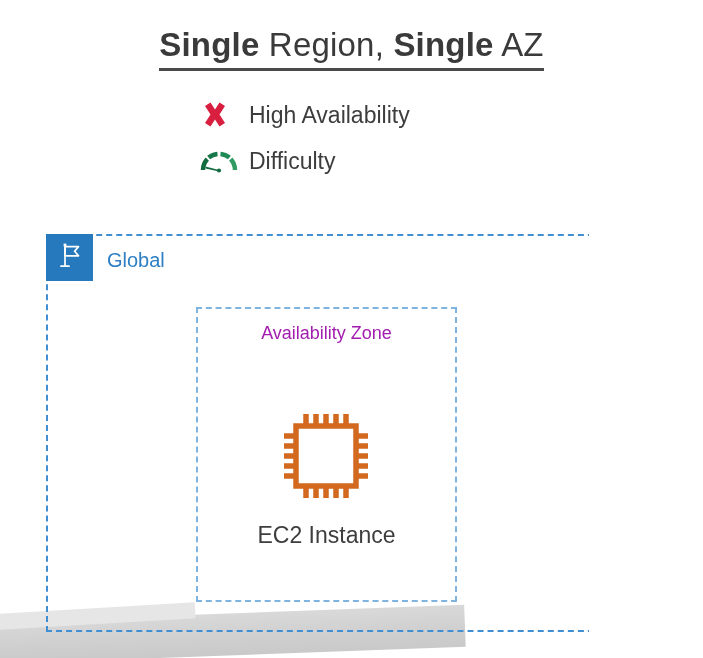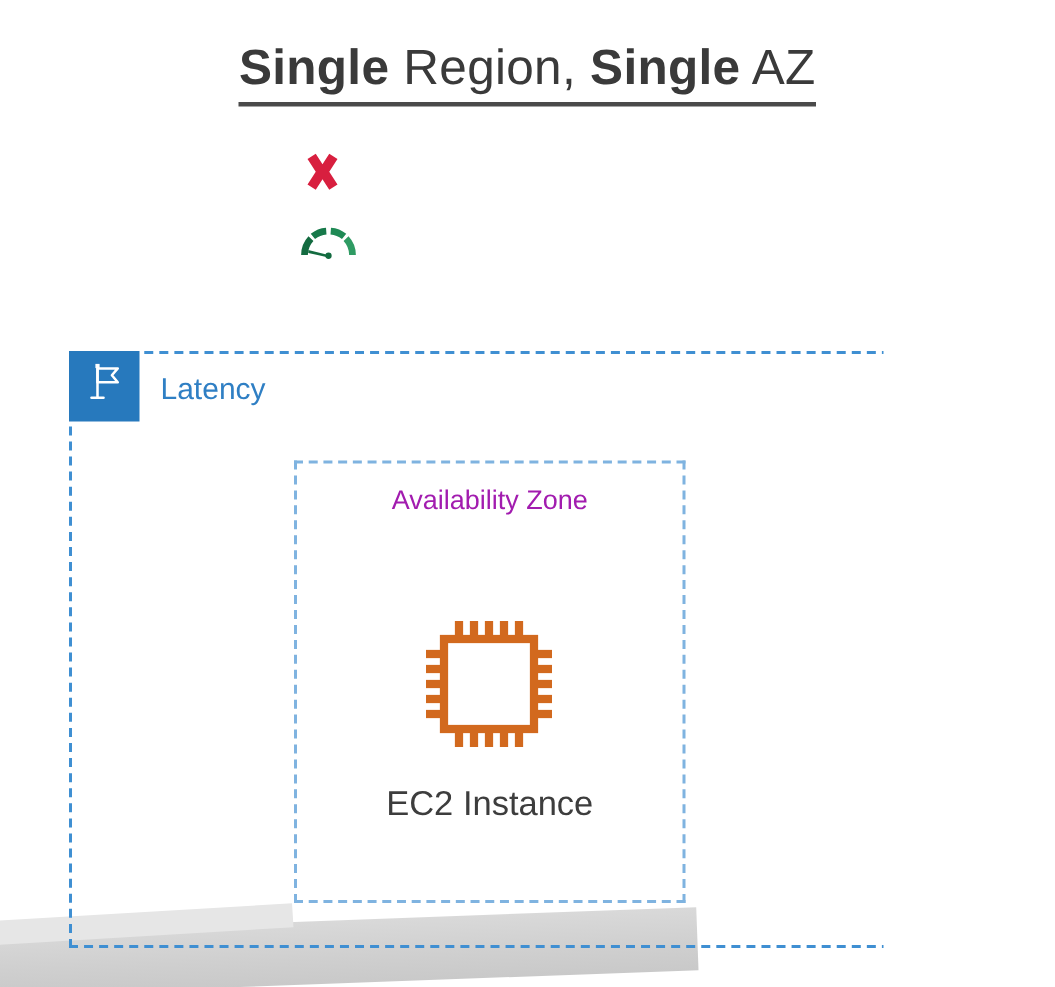--- a/index.html
+++ b/index.html
@@ -184,58 +184,60 @@
   </div>
 
   <div class="attrs">
 
     <div class="attr-row">
       <span class="attr-icon">
         <svg width="32" height="32" viewBox="0 0 32 32">
           <path d="M6 7 L11.5 3.5 L16 10.5 L20.5 3.5 L26 7 L20.5 15.5 L26 24 L20.5 27.5 L16 20.5 L11.5 27.5 L6 24 L11.5 15.5 Z" fill="#d81f3f"></path>
         </svg>
       </span>
+      <span class="attr-label">High Availability</span>
     </div>
 
 
     <div class="attr-row">
       <span class="attr-icon">
         <svg width="40" height="26" viewBox="0 0 40 26">
 
           <g fill="none" stroke-width="4.5" stroke-linecap="butt">
             <path d="M4 22 A16 16 0 0 1 8.3 11.1" stroke="#136b40"></path>
             <path d="M9.6 9.6 A16 16 0 0 1 18.5 6.05" stroke="#17794a"></path>
             <path d="M21.5 6.05 A16 16 0 0 1 30.4 9.6" stroke="#1f8a55"></path>
             <path d="M31.7 11.1 A16 16 0 0 1 36 22" stroke="#2f9b63"></path>
           </g>
 
           <path d="M20 22 L6.5 18.6 L6.5 20.6 L20 23.6 Z" fill="#136b40"></path>
           <circle cx="20" cy="22.5" r="2.1" fill="#136b40"></circle>
         </svg>
       </span>
+      <span class="attr-label">Difficulty</span>
     </div>
 
   </div>
 
   <div class="region-box"></div>
 
   <div class="region-badge">
     <span>
       <svg width="30" height="30" viewBox="0 0 30 30">
         <g stroke="#ffffff" stroke-width="1.7" fill="none" stroke-linecap="round" stroke-linejoin="round">
           <line x1="10" y1="4" x2="10" y2="25"></line>
           <line x1="6" y1="25.2" x2="14" y2="25.2"></line>
           <path d="M10 5.6 L23.5 5.6 L19.6 10.2 L23.5 14.8 L10 14.8 Z"></path>
         </g>
         <rect x="8.6" y="2.6" width="2.8" height="2.8" fill="#ffffff"></rect>
       </svg>
     </span>
   </div>
 
-  <div class="region-label">Latency</div>
+  <div class="region-label">Global</div>
 
   <div class="az-box"></div>
   <div class="az-label">Availability Zone</div>
 
   <div class="ec2-icon">
     <svg width="92" height="92" viewBox="0 0 92 92">
       <g stroke="#d2691e" stroke-width="5.5" stroke-linecap="butt" fill="none">
 
         <rect x="16" y="16" width="60" height="60"></rect>
 

